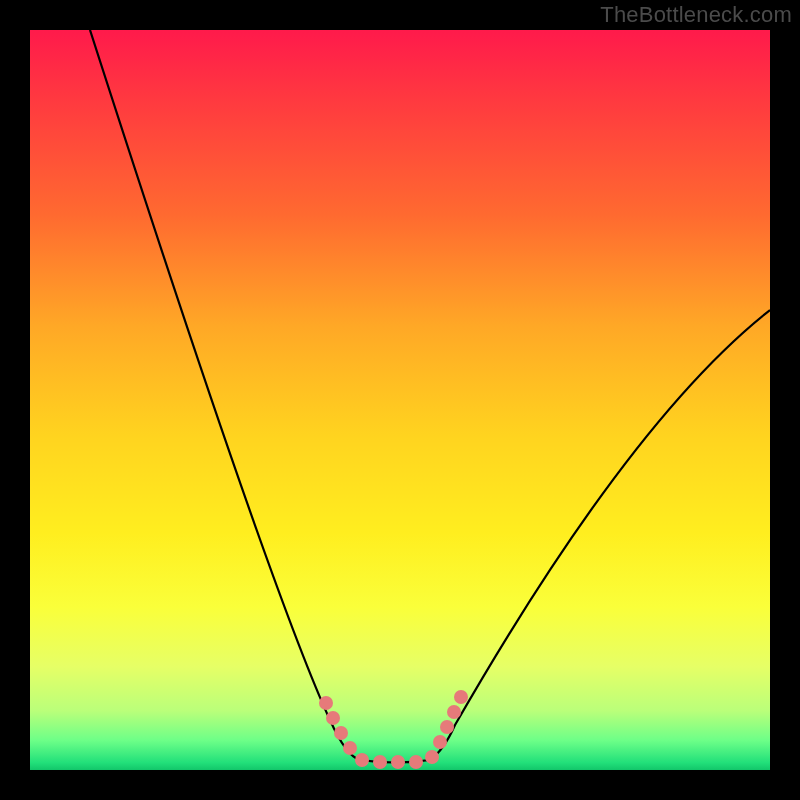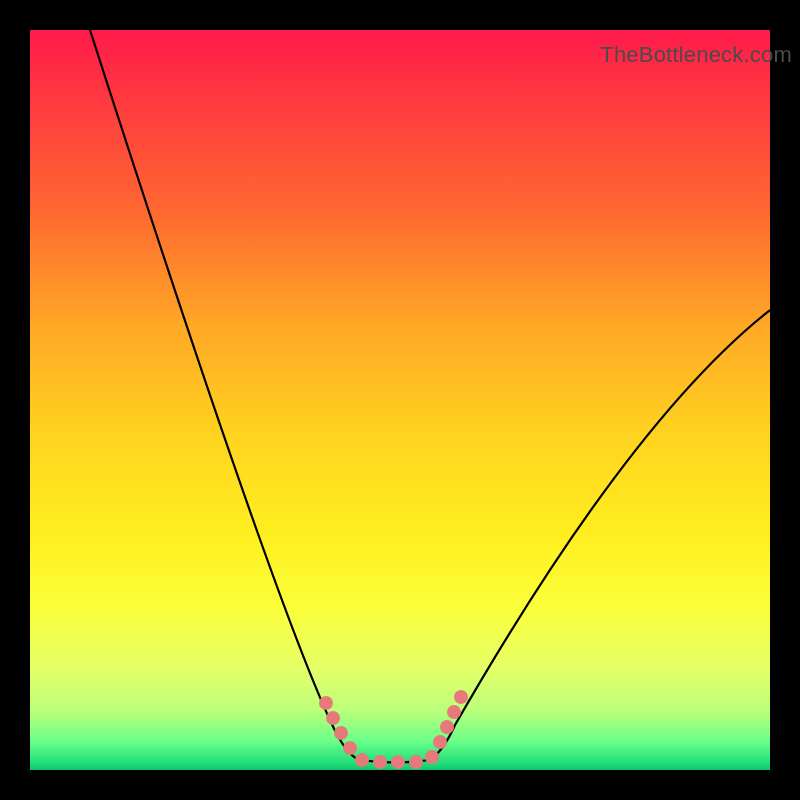--- a/index.html
+++ b/index.html
@@ -20,21 +20,20 @@
   .watermark {
     position: absolute;
     top: 2px;
     right: 8px;
     color: #4b4b4b;
     font-size: 22px;
     font-weight: 500;
     letter-spacing: 0.2px;
     z-index: 5;
     user-select: none;
-    margin-top: 40px;
   }
   .plot-area {
     position: absolute;
     left: 30px;
     top: 30px;
     width: 740px;
     height: 740px;
     background: linear-gradient(to bottom,
       #ff1a4b 0%,
       #ff3b3f 10%,

